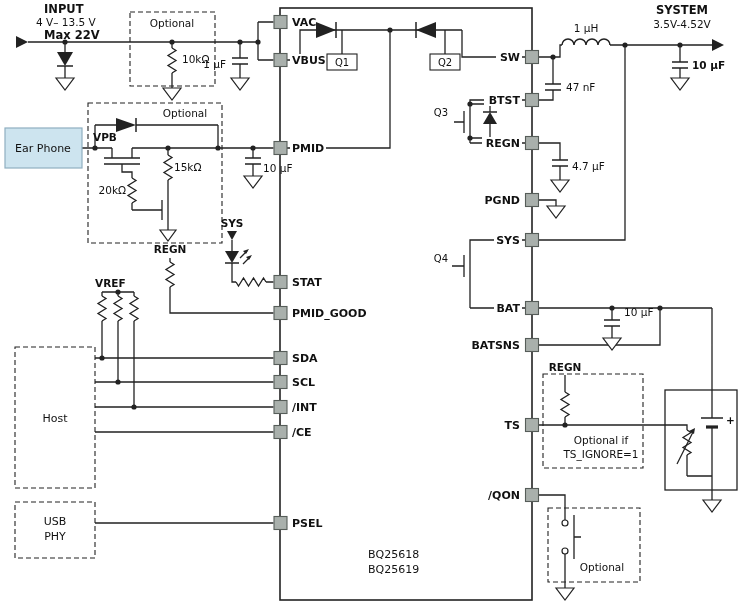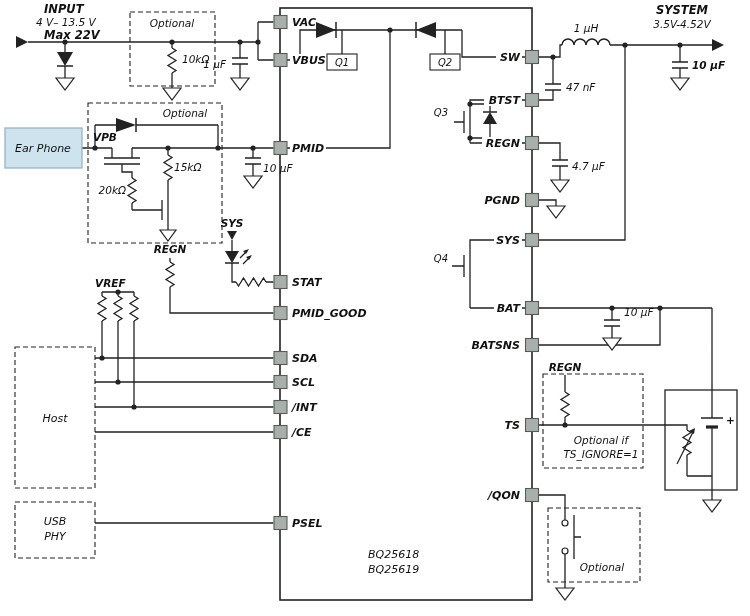--- a/index.html
+++ b/index.html
@@ -1,16 +1,16 @@
 <!DOCTYPE html>
 <html style="--wire: #222222; --pin-fill: #a9b0ac; --pin-stroke: #565d59; --earphone-fill: #cde4ef; --earphone-stroke: #8fafc0; --background: #ffffff;"><head>
 <meta charset="utf-8">
 <style>
   html,body{margin:0;padding:0;background:#fff;}
-  #stage{position:relative;width:750px;height:616px;background:var(--background,#fff);font-family:"DejaVu Sans","Liberation Sans",sans-serif;font-style:italic;}
+  #stage{position:relative;width:750px;height:616px;background:var(--background,#fff);font-family:"DejaVu Sans","Liberation Sans",sans-serif;}
   svg text{font-family:"DejaVu Sans","Liberation Sans",sans-serif;fill:#111;}
   .w{stroke:var(--wire,#222);stroke-width:1.3;fill:none;}
   .w2{stroke:var(--wire,#222);stroke-width:1.5;fill:none;}
   .icbox{fill:#fff;stroke:var(--wire,#222);stroke-width:1.6;}
   .pin{fill:var(--pin-fill,#a9b0ac);stroke:var(--pin-stroke,#565d59);stroke-width:1.1;}
   .dashed{fill:none;stroke:var(--wire,#222);stroke-width:1.1;stroke-dasharray:5 3;}
   .fillb{fill:var(--wire,#222);stroke:none;}
   .gnd{fill:#fff;stroke:var(--wire,#222);stroke-width:1.2;}
   .dot{fill:var(--wire,#222);}
   .opencontact{fill:#fff;stroke:var(--wire,#222);stroke-width:1.2;}

